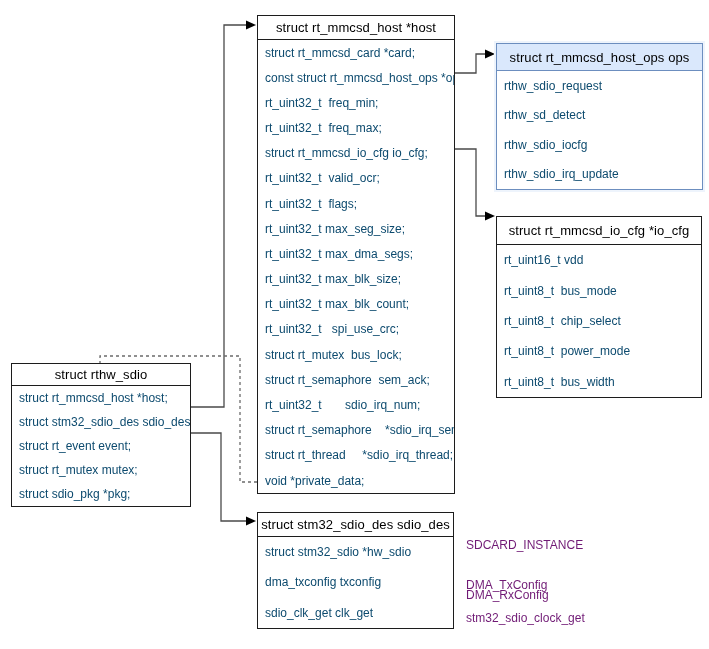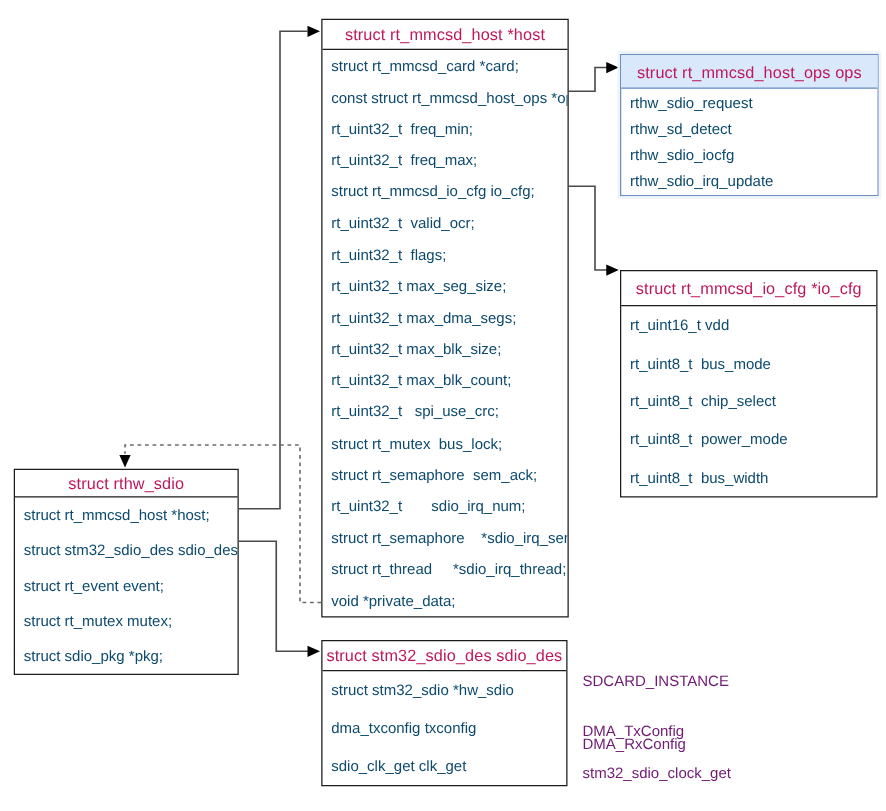--- a/index.html
+++ b/index.html
@@ -7,35 +7,35 @@
     position:relative;width:709px;height:649px;background:#ffffff;
     font-family:"Liberation Sans",sans-serif;overflow:hidden;
   }
   #wires{position:absolute;left:0;top:0;width:709px;height:649px;z-index:0;pointer-events:none;}
   .box{
     position:absolute;background:#ffffff;border:1.5px solid #1c1c1c;
     box-sizing:border-box;display:flex;flex-direction:column;z-index:1;
   }
   .box-header{
     flex:0 0 auto;display:flex;align-items:center;justify-content:center;
-    border-bottom:1px solid #1c1c1c;font-size:13px;color:#be185d;
+    border-bottom:1px solid #1c1c1c;font-size:13px;color:#000000;
     white-space:pre;letter-spacing:.1px;
   }
   .box-body{flex:1 1 auto;display:flex;flex-direction:column;min-height:0;}
   .field{
     flex:1 1 0;display:flex;align-items:center;padding-left:7px;
     font-size:12px;color:#0c4a6e;white-space:pre;overflow:hidden;
   }
   #box-host {left:257px;top:15px;width:198px;height:479px;}
   #box-host .box-header{height:23px;}
-  #box-ops {left:496px;top:43px;width:207px;height:114px;border:1px solid #6c8ebf;outline:2px solid #eef4fc;}
+  #box-ops {left:496px;top:43px;width:207px;height:147px;border:1px solid #6c8ebf;outline:2px solid #eef4fc;}
   #box-ops .box-header{height:26px;border-bottom:1px solid #6c8ebf;background:#dae8fc;}
   #box-iocfg{left:496px;top:216px;width:206px;height:182px;}
   #box-iocfg .box-header{height:27px;}
-  #box-rthw {left:11px;top:375px;width:180px;height:165px;}
+  #box-rthw {left:11px;top:363px;width:180px;height:144px;}
   #box-rthw .box-header{height:21px;}
   #box-stm32{left:257px;top:512px;width:197px;height:117px;}
   #box-stm32 .box-header{height:23px;}
   .side-label{
     position:absolute;left:466px;font-size:12px;color:#701a75;white-space:pre;z-index:1;
   }
   #side-label-0{top:538px;}
   #side-label-1{top:578px;}
   #side-label-2{top:588px;}
   #side-label-3{top:611px;}

